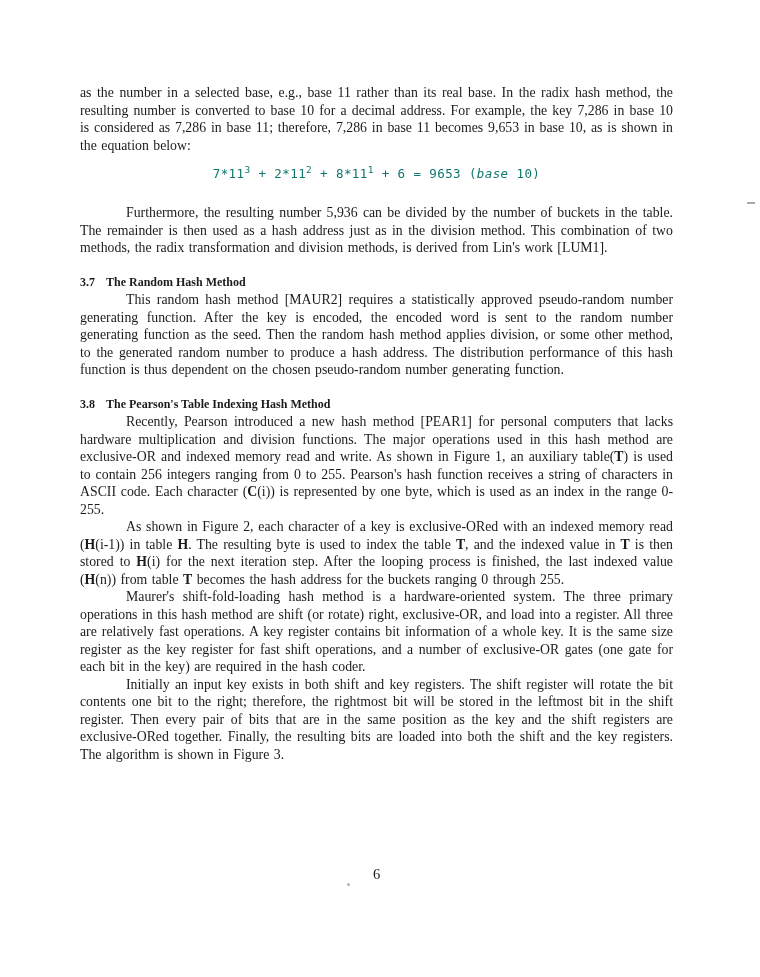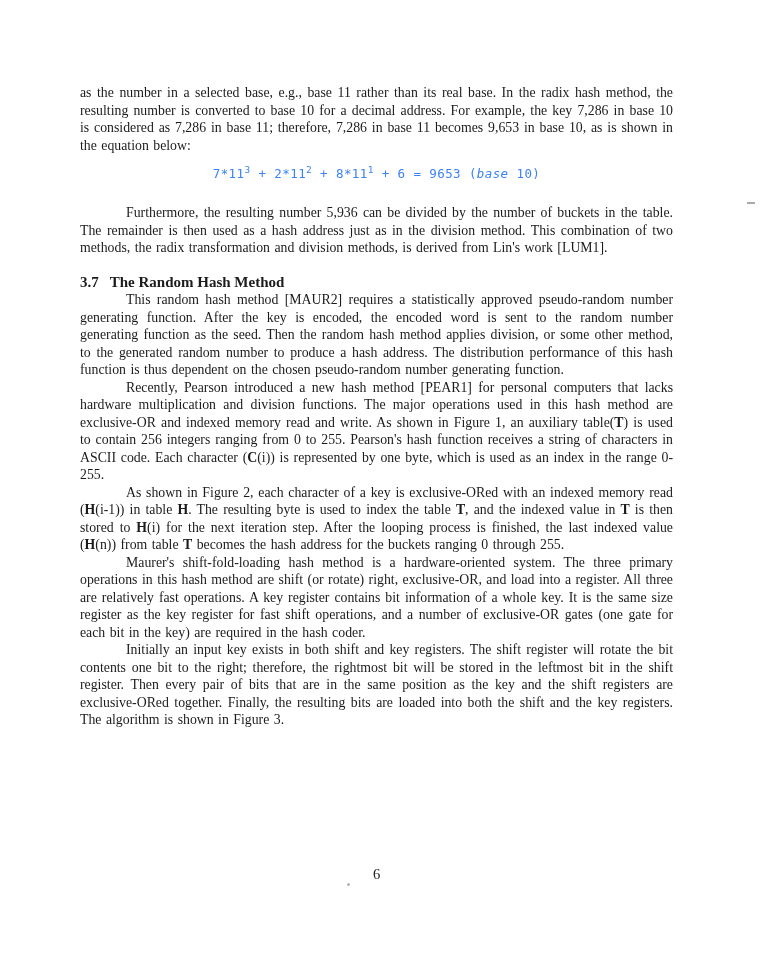--- a/index.html
+++ b/index.html
@@ -27,31 +27,31 @@
     word-spacing: 1px;
   }
   .para.no-indent { text-indent: 0; }
   .para b { font-weight: bold; }
   .equation {
     margin: 12px 0 23px 0;
     text-align: center;
     font-family: "DejaVu Sans Mono", monospace;
     font-size: 12.5px;
     letter-spacing: 0.4px;
-    color: #3b82f6;
+    color: #0f766e;
   }
   .equation sup {
     font-size: 9.5px;
     vertical-align: super;
     line-height: 0;
   }
   .equation i { font-style: italic; }
   .heading {
     margin: 17px 0 0 0;
-    font-size: 15px;
+    font-size: 12px;
     line-height: 17.5px;
     font-weight: bold;
     text-align: left;
   }
   .heading .ht { margin-left: 11px; }
   .footer {
     position: absolute;
     left: 80px;
     top: 866px;
     width: 593px;
@@ -87,20 +87,23 @@
     <div class="equation"><span>7*11</span><sup>3</sup><span> + 2*11</span><sup>2</sup><span> + 8*11</span><sup>1</sup><span> + 6 = 9653 (</span><i>base</i><span> 10)</span></div>
 
     <p class="para"><span>Furthermore, the resulting number 5,936 can be divided by the number of buckets in the table.  The remainder is then used as a hash address just as in the division method.  This combination of two methods, the radix transformation and division methods, is derived from Lin's work [LUM1].</span></p>
 
     <h3 class="heading">
       <span>3.7</span><span class="ht">The Random Hash Method</span>
     </h3>
 
     <p class="para"><span>This random hash method [MAUR2] requires a statistically approved pseudo-random number generating function.  After the key is encoded, the encoded word is sent to the random number generating function as the seed.  Then the random hash method applies division, or some other method, to the generated random number to produce a hash address.  The distribution performance of this hash function is thus dependent on the chosen pseudo-random number generating function.</span></p>
 
+    <h3 class="heading">
+      <span>3.8</span><span class="ht">The Pearson's Table Indexing Hash Method</span>
+    </h3>
 
     <p class="para"><span>Recently, Pearson introduced a new hash method [PEAR1] for personal computers that lacks hardware multiplication and division functions.  The major operations used in this hash method are exclusive-OR and indexed memory read and write.  As shown in Figure 1, an auxiliary table(</span><b>T</b><span>) is used to contain 256 integers ranging from 0 to 255.  Pearson's hash function receives a string of characters in ASCII code.  Each character (</span><b>C</b><span>(i)) is represented by one byte, which is used as an index in the range 0-255.</span></p>
 
     <p class="para"><span>As shown in Figure 2, each character of a key is exclusive-ORed with an indexed memory read (</span><b>H</b><span>(i-1)) in table </span><b>H</b><span>.  The resulting byte is used to index the table </span><b>T</b><span>, and the indexed value in </span><b>T</b><span> is then stored to </span><b>H</b><span>(i) for the next iteration step.  After the looping process is finished, the last indexed value (</span><b>H</b><span>(n)) from table </span><b>T</b><span> becomes the hash address for the buckets ranging 0 through 255.</span></p>
 
 
     <p class="para"><span>Maurer's shift-fold-loading hash method is a hardware-oriented system.  The three primary operations in this hash method are shift (or rotate) right, exclusive-OR, and load into a register.  All three are relatively fast operations.  A key register contains bit information of a whole key.  It is the same size register as the key register for fast shift operations, and a number of exclusive-OR gates (one gate for each bit in the key) are required in the hash coder.</span></p>
 
     <p class="para"><span>Initially an input key exists in both shift and key registers.  The shift register will rotate the bit contents one bit to the right; therefore, the rightmost bit will be stored in the leftmost bit in the shift register.  Then every pair of bits that are in the same position as the key and the shift registers are exclusive-ORed together.  Finally, the resulting bits are loaded into both the shift and the key registers.  The algorithm is shown in Figure 3.</span></p>
 

